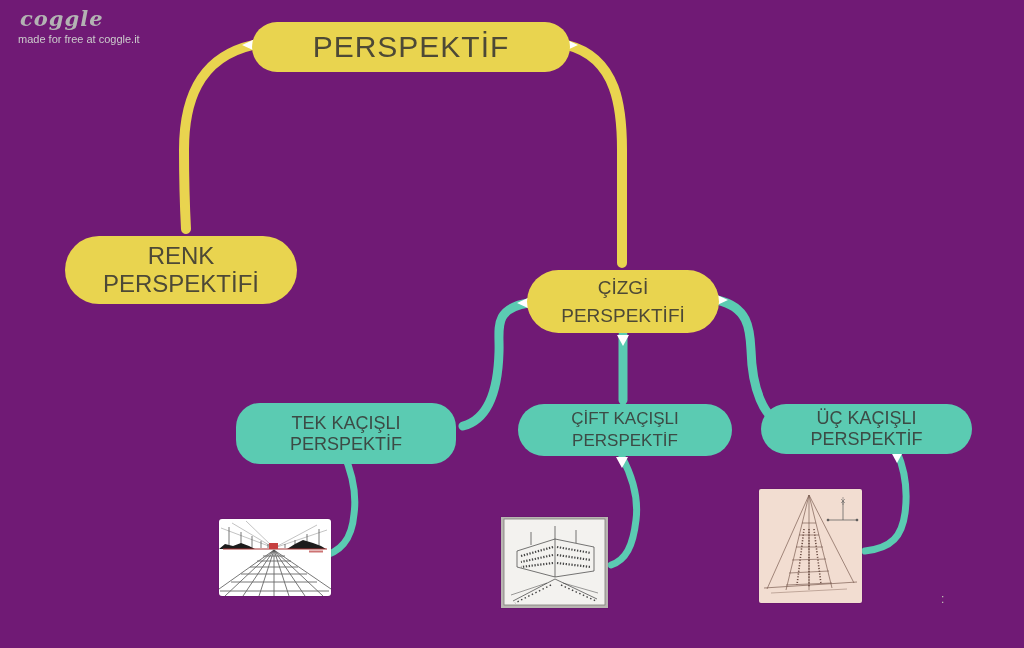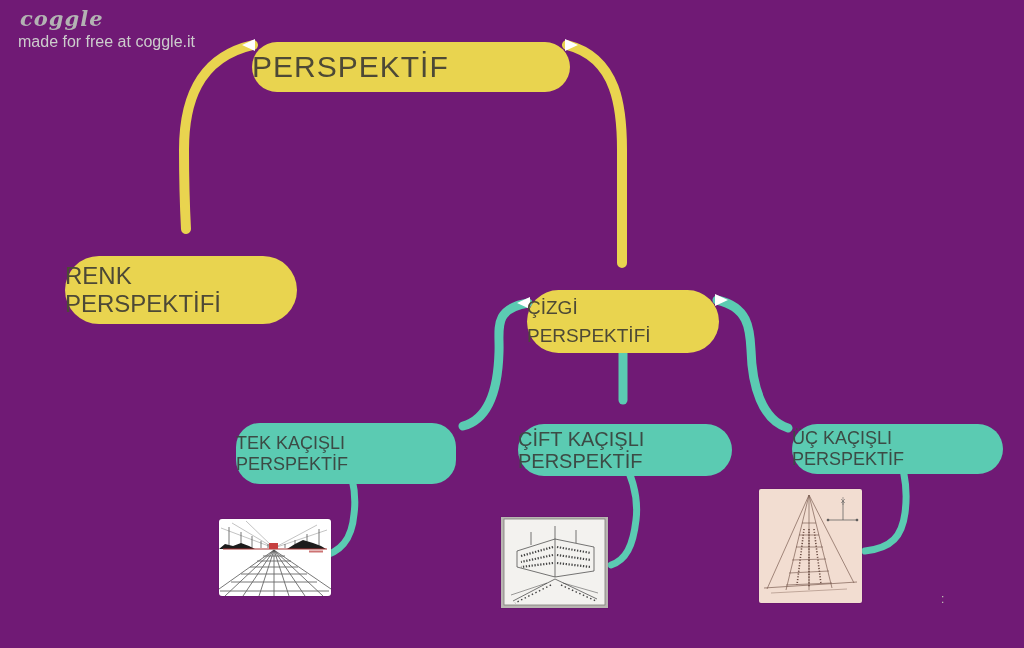--- a/index.html
+++ b/index.html
@@ -9,47 +9,47 @@
   }
   
   .logo{
     position:absolute;left:20px;top:6px;
     font-family:"DejaVu Serif",serif;font-style:italic;font-weight:600;
     font-size:21px;color:var(--logo_gray);letter-spacing:1px;
     text-decoration:none;cursor:pointer;
   }
   .tagline{
     position:absolute;left:18px;top:33px;
-    font-size:16px;color:var(--tagline_gray);
+    font-size:11px;color:var(--tagline_gray);
   }
   
   .connectors{position:absolute;left:0;top:0;pointer-events:none;}
   .branch-yellow{stroke:var(--yellow);fill:none;stroke-linecap:round;}
   .branch-teal{stroke:var(--teal);fill:none;stroke-linecap:round;}
   .notch{fill:#fff;}
   
   .node{
     position:absolute;display:flex;flex-direction:column;
-    align-items:flex-start;justify-content:center;text-align:center;
-    cursor:pointer;box-sizing:border-box;margin-top:20px;
+    align-items:center;justify-content:center;text-align:center;
+    cursor:pointer;box-sizing:border-box;
   }
   .node.yellow{background:var(--yellow);color:var(--yellow_text);}
   .node.teal{background:var(--teal);color:var(--teal_text);}
   .node span{display:block;}
   .n-root{left:252px;top:22px;width:318px;height:50px;border-radius:25px;
           font-size:30px;letter-spacing:1px;}
   .n-renk{left:65px;top:236px;width:232px;height:68px;border-radius:34px;
           font-size:24px;line-height:28px;}
   .n-cizgi{left:527px;top:270px;width:192px;height:63px;border-radius:32px;
           font-size:19px;line-height:28px;}
   .n-tek{left:236px;top:403px;width:220px;height:61px;border-radius:24px;
           font-size:18px;line-height:21px;}
   .n-cift{left:518px;top:404px;width:214px;height:52px;border-radius:26px;
-          font-size:20px;line-height:22px;}
-  .n-uc{left:792px;top:404px;width:211px;height:50px;border-radius:25px;
+          font-size:17px;line-height:22px;}
+  .n-uc{left:761px;top:404px;width:211px;height:50px;border-radius:25px;
           font-size:18px;line-height:21px;}
   
   figure{position:absolute;margin:0;cursor:pointer;box-shadow:0 0 0 1px rgba(0,0,0,0.05);}
   figure svg{display:block;}
   .f-one{left:219px;top:519px;width:112px;height:77px;border-radius:3px;overflow:hidden;}
   .f-two{left:501px;top:517px;width:107px;height:91px;}
   .f-three{left:759px;top:489px;width:103px;height:114px;border-radius:2px;overflow:hidden;}
   .stray{position:absolute;left:941px;top:592px;font-size:12px;color:#c3c8b6;}
 </style>
 </head>

